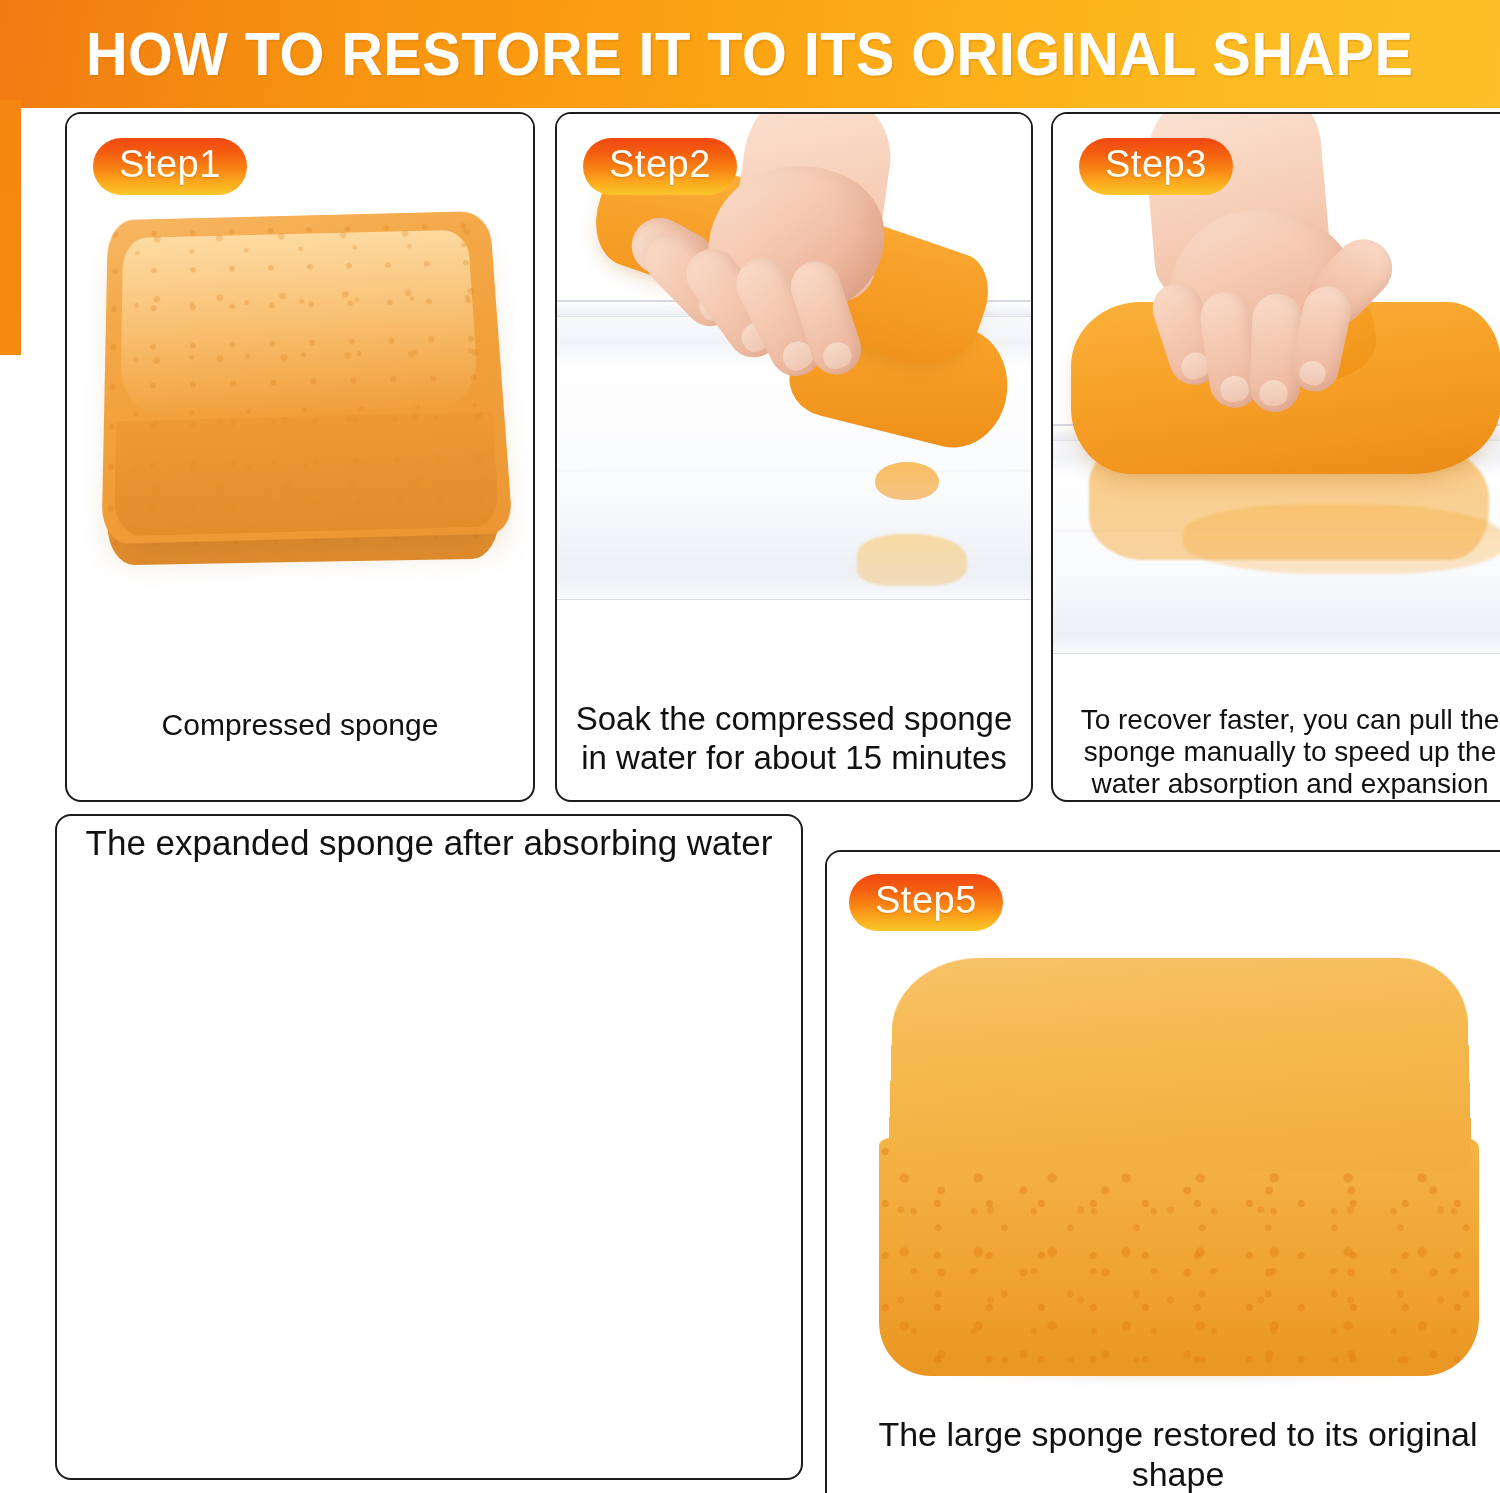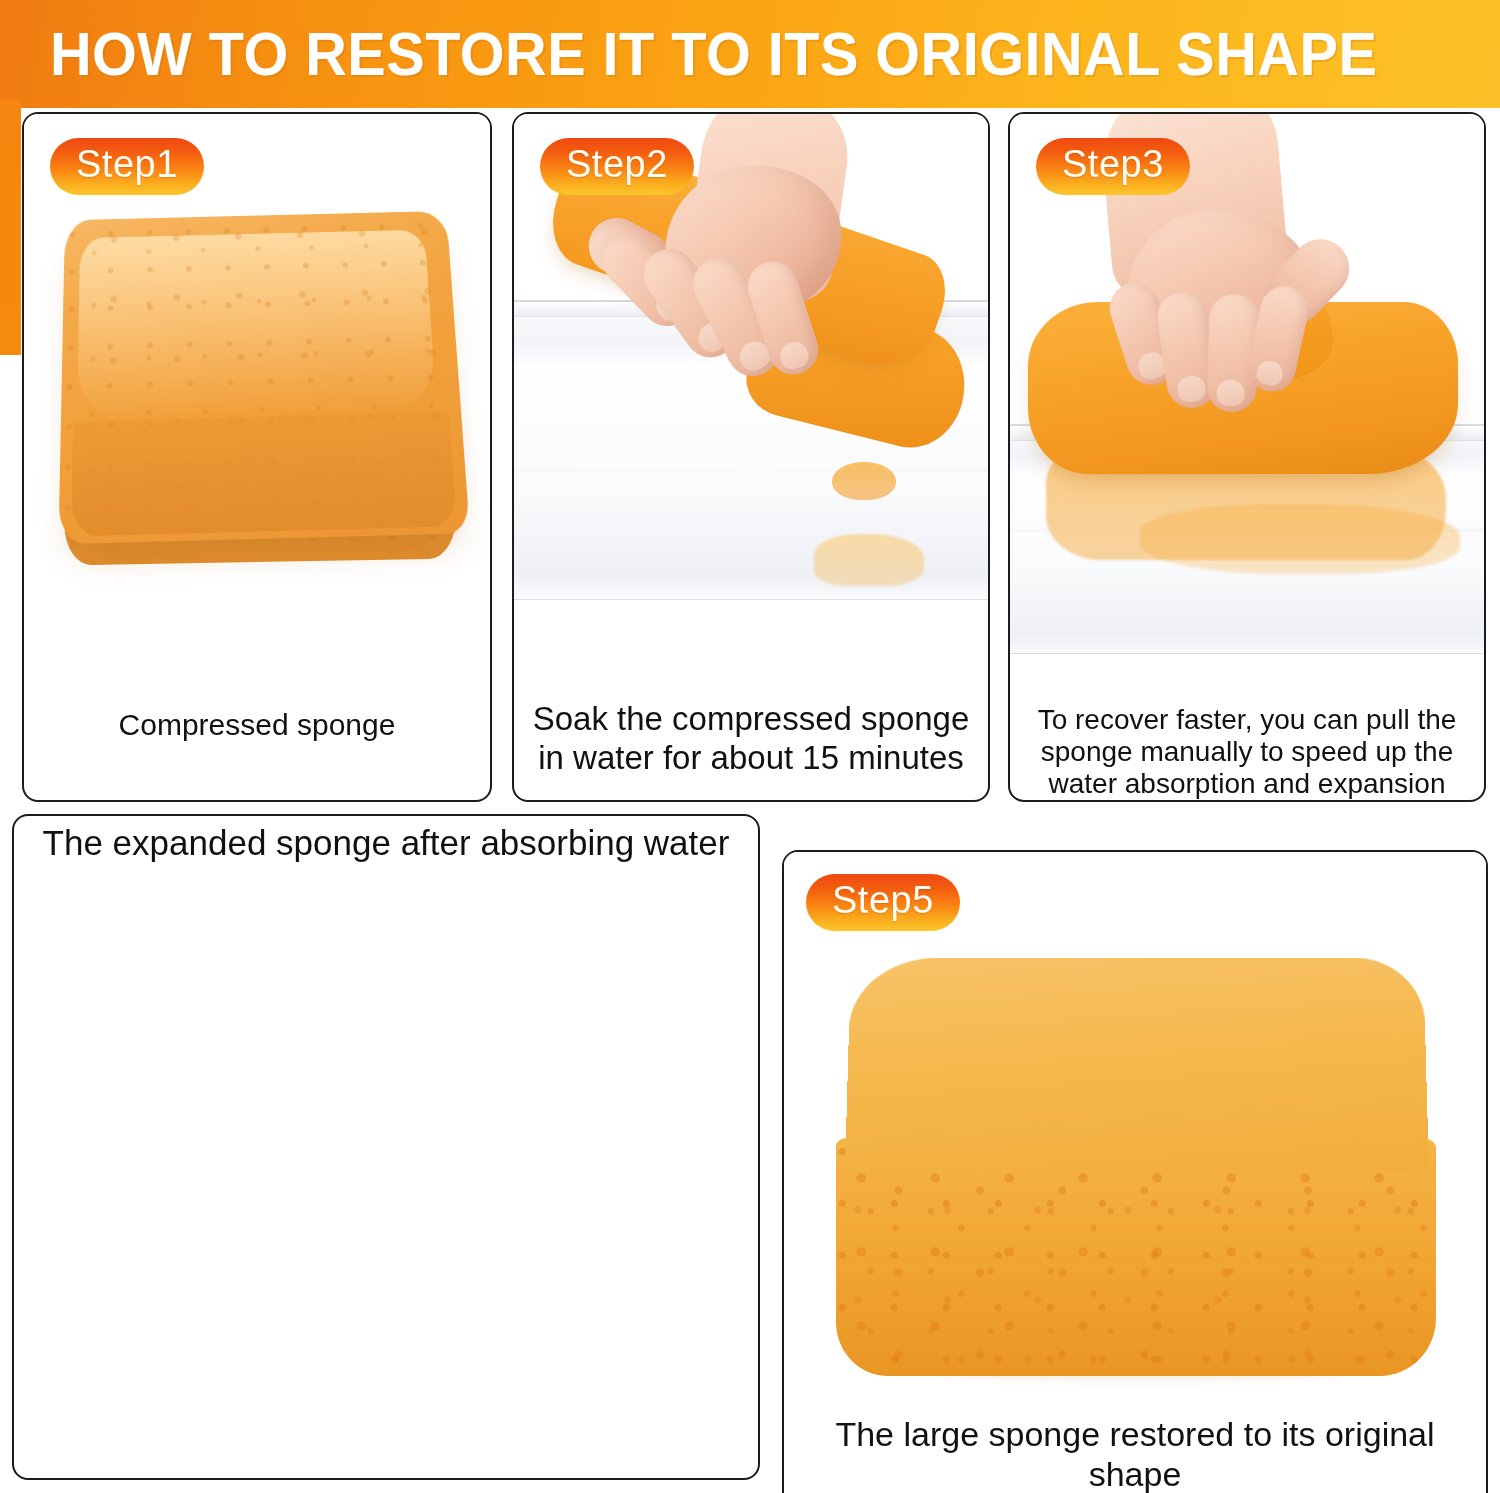--- a/index.html
+++ b/index.html
@@ -22,20 +22,21 @@
 
   
   .header-banner {
     position: absolute;
     left: 0; top: 0;
     width: 1500px;
     height: 108px;
     background: linear-gradient(100deg, #F07B12 0%, #F79210 22%, #FBA313 48%, #FDB51C 72%, #FCC128 100%);
     display: flex;
     align-items: center;
+    justify-content: center;
     overflow: hidden;
   }
   .header-title {
     font-family: "Liberation Sans Narrow", "Liberation Sans", "DejaVu Sans Condensed", sans-serif;
     font-weight: 700;
     font-size: 62px;
     line-height: 1;
     letter-spacing: 0.5px;
     color: #ffffff;
     white-space: nowrap;
@@ -61,20 +62,21 @@
   }
 
   .step-card {
     position: absolute;
     background: #ffffff;
     border: 2px solid #1c1c1c;
     border-radius: 16px;
     overflow: hidden;
     display: flex;
     flex-direction: column;
+    margin-left: 43px;
   }
 
   
   .card-1 { left: 22px;   top: 12px;  width: 470px;  height: 690px; }
   .card-2 { left: 512px;  top: 12px;  width: 478px;  height: 690px; }
   .card-3 { left: 1008px; top: 12px;  width: 478px;  height: 690px; }
   
   .card-4 { left: 12px;   top: 714px; width: 748px;  height: 666px; }
   .card-5 { left: 782px;  top: 750px; width: 706px;  height: 666px; }
 

